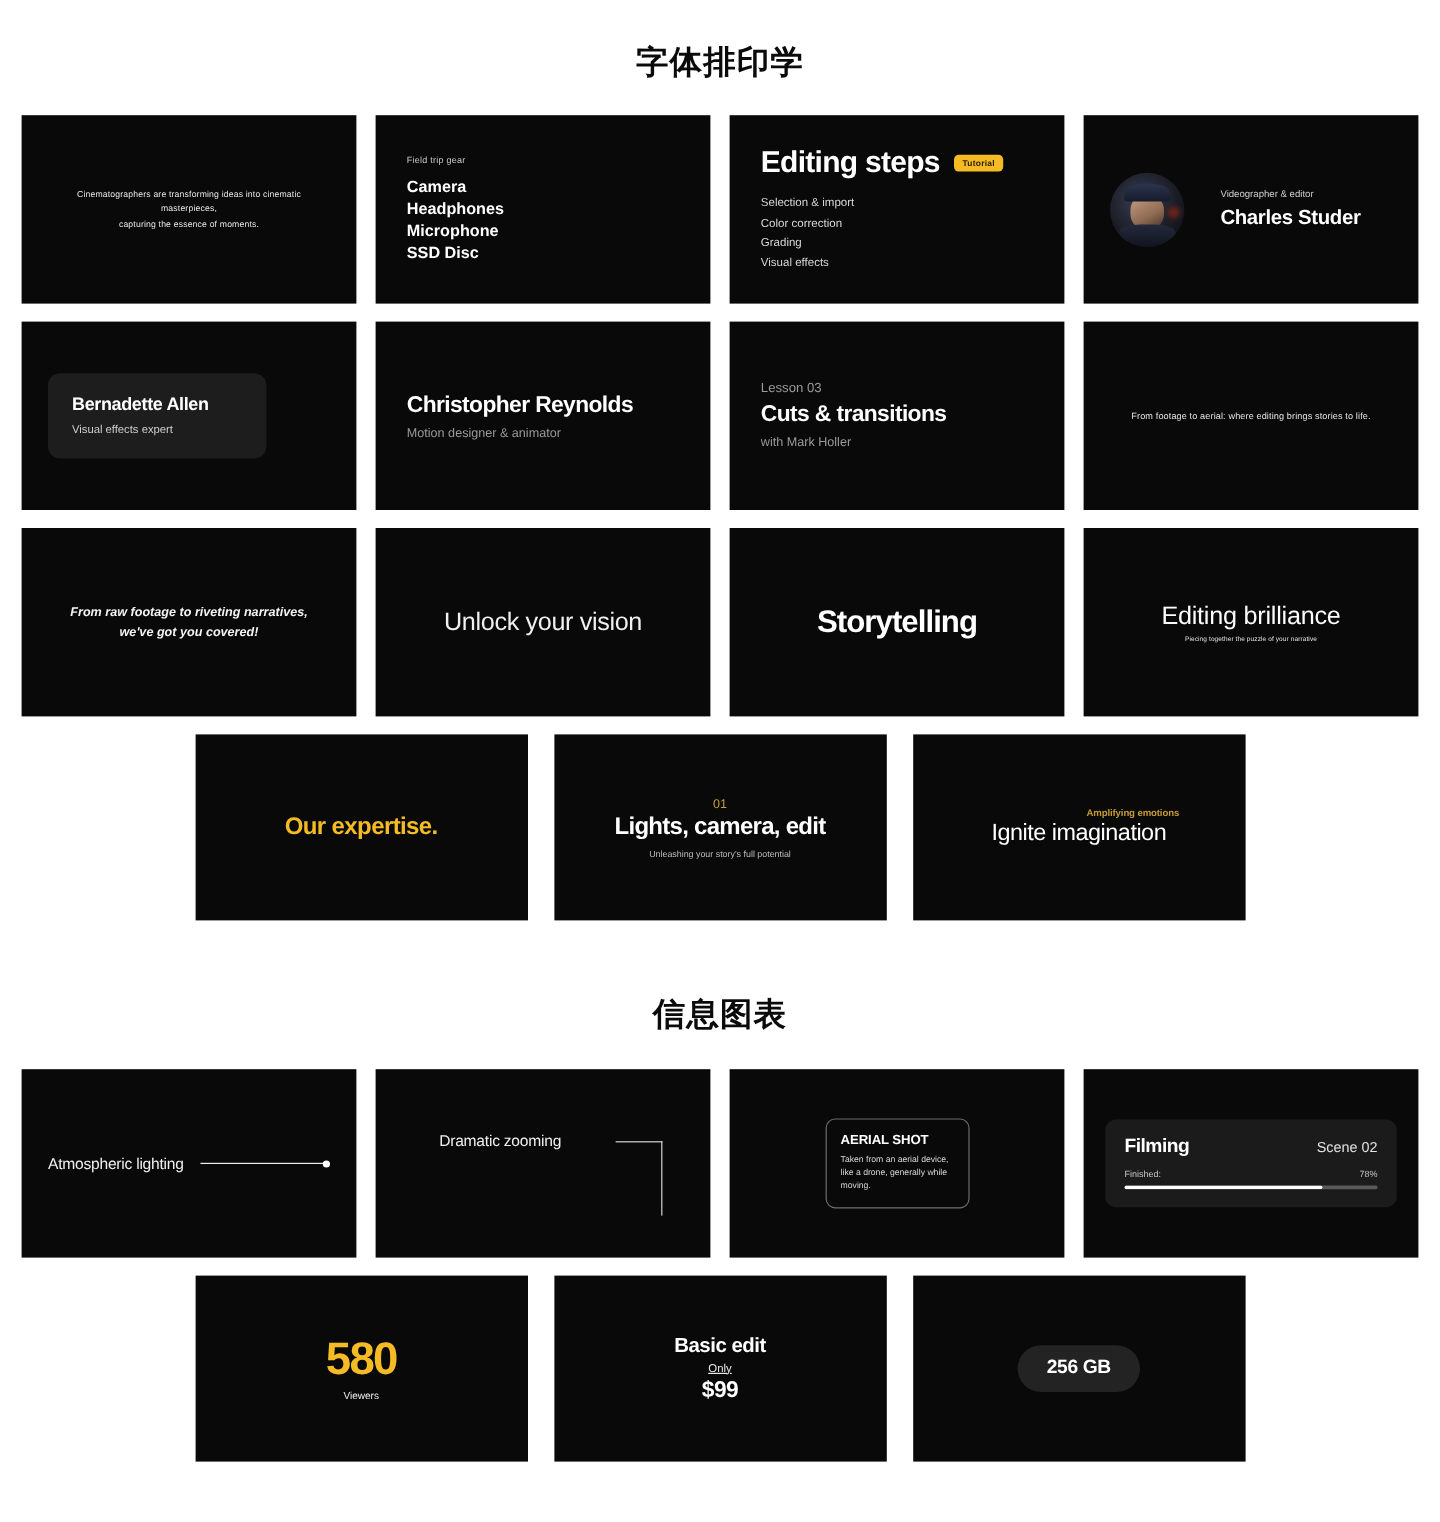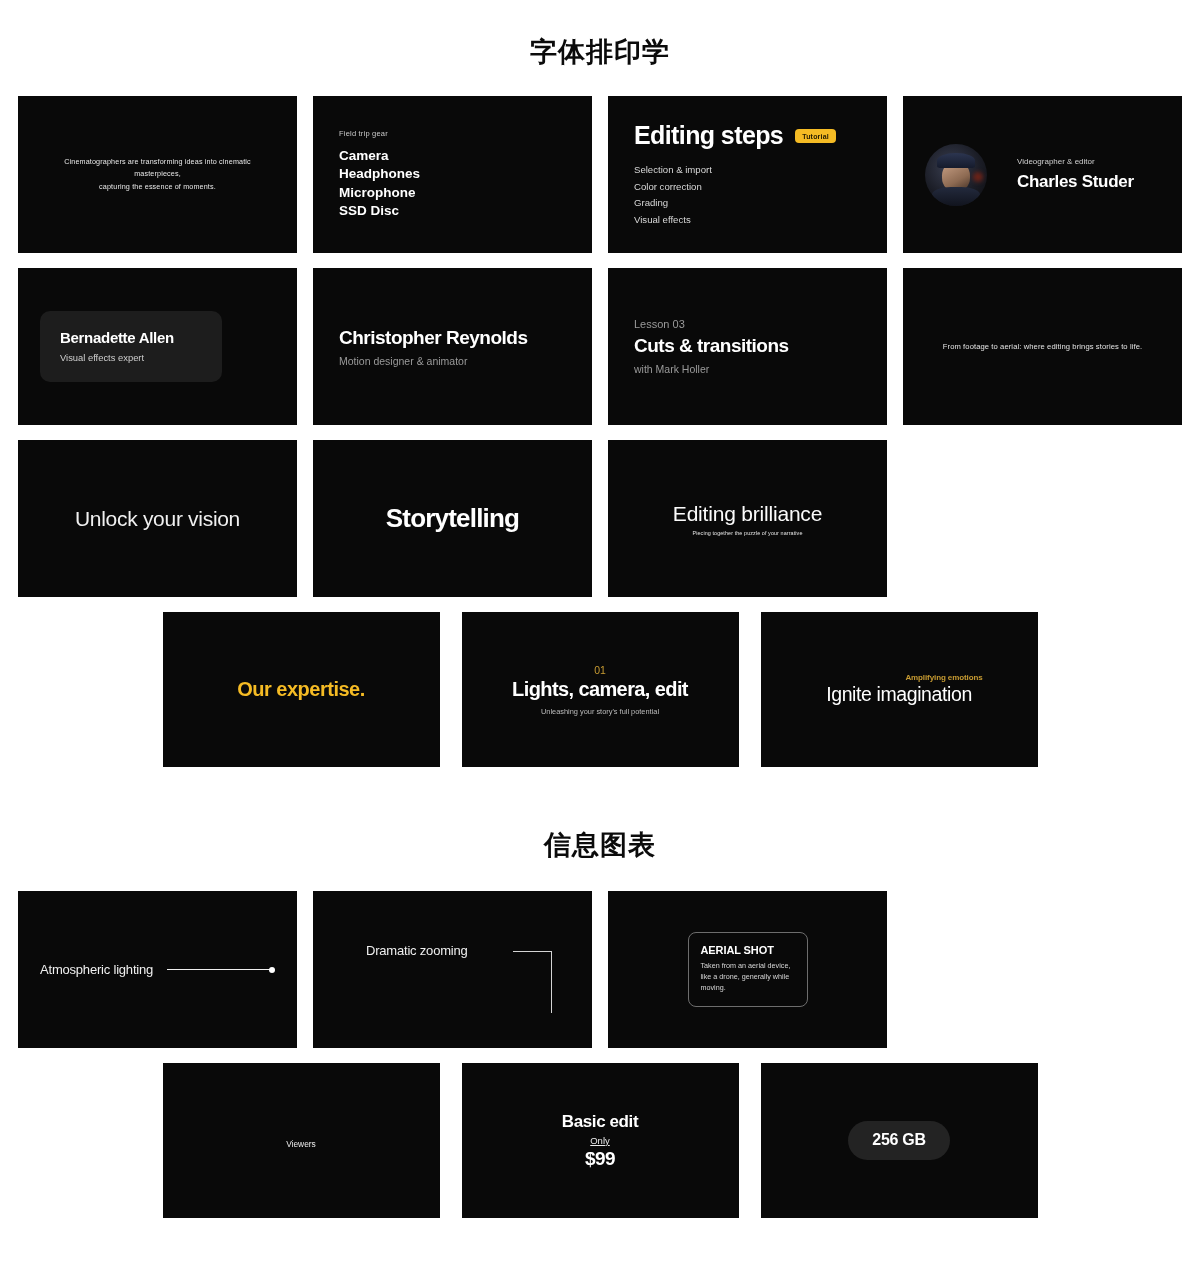--- a/index.html
+++ b/index.html
@@ -295,20 +295,26 @@
       <div class="lesson-eyebrow">Lesson 03</div>
       <div class="lesson-title">Cuts &amp; transitions</div>
       <div class="lesson-sub">with Mark Holler</div>
     </div>
   </div>
 
   <div class="card">
     <div class="tiny-line">From footage to aerial: where editing brings stories to life.</div>
   </div>
 
+  <div class="card">
+    <div class="quote-italic">
+      <span>From raw footage to riveting narratives,</span><br>
+      <span>we've got you covered!</span>
+    </div>
+  </div>
 
   <div class="card">
     <div class="hero-light">Unlock your vision</div>
   </div>
 
   <div class="card">
     <div class="hero-bold">Storytelling</div>
   </div>
 
   <div class="card">
@@ -361,26 +367,42 @@
     </div>
   </div>
 
   <div class="card">
     <div class="info-box">
       <div class="t">AERIAL SHOT</div>
       <div class="d">Taken from an aerial device, like a drone, generally while moving.</div>
     </div>
   </div>
 
+  <div class="card">
+    <div class="panel">
+      <div class="panel-head">
+        <div class="panel-title">Filming</div>
+        <div class="panel-scene">Scene 02</div>
+      </div>
+      <div class="panel-meta">
+        <span>Finished:</span>
+        <span>78%</span>
+      </div>
+      <div class="progress">
+        <i style="width: 78%;"></i>
+      </div>
+    </div>
+  </div>
 </div>
 
 <div class="grid center" style="margin-top:15px">
 
   <div class="card wide">
     <div>
+      <div class="stat-num gold">580</div>
       <div class="stat-label">Viewers</div>
     </div>
   </div>
 
   <div class="card wide">
     <div>
       <div class="price-title">Basic edit</div>
       <div class="price-only">Only</div>
       <div class="price-val">$99</div>
     </div>

